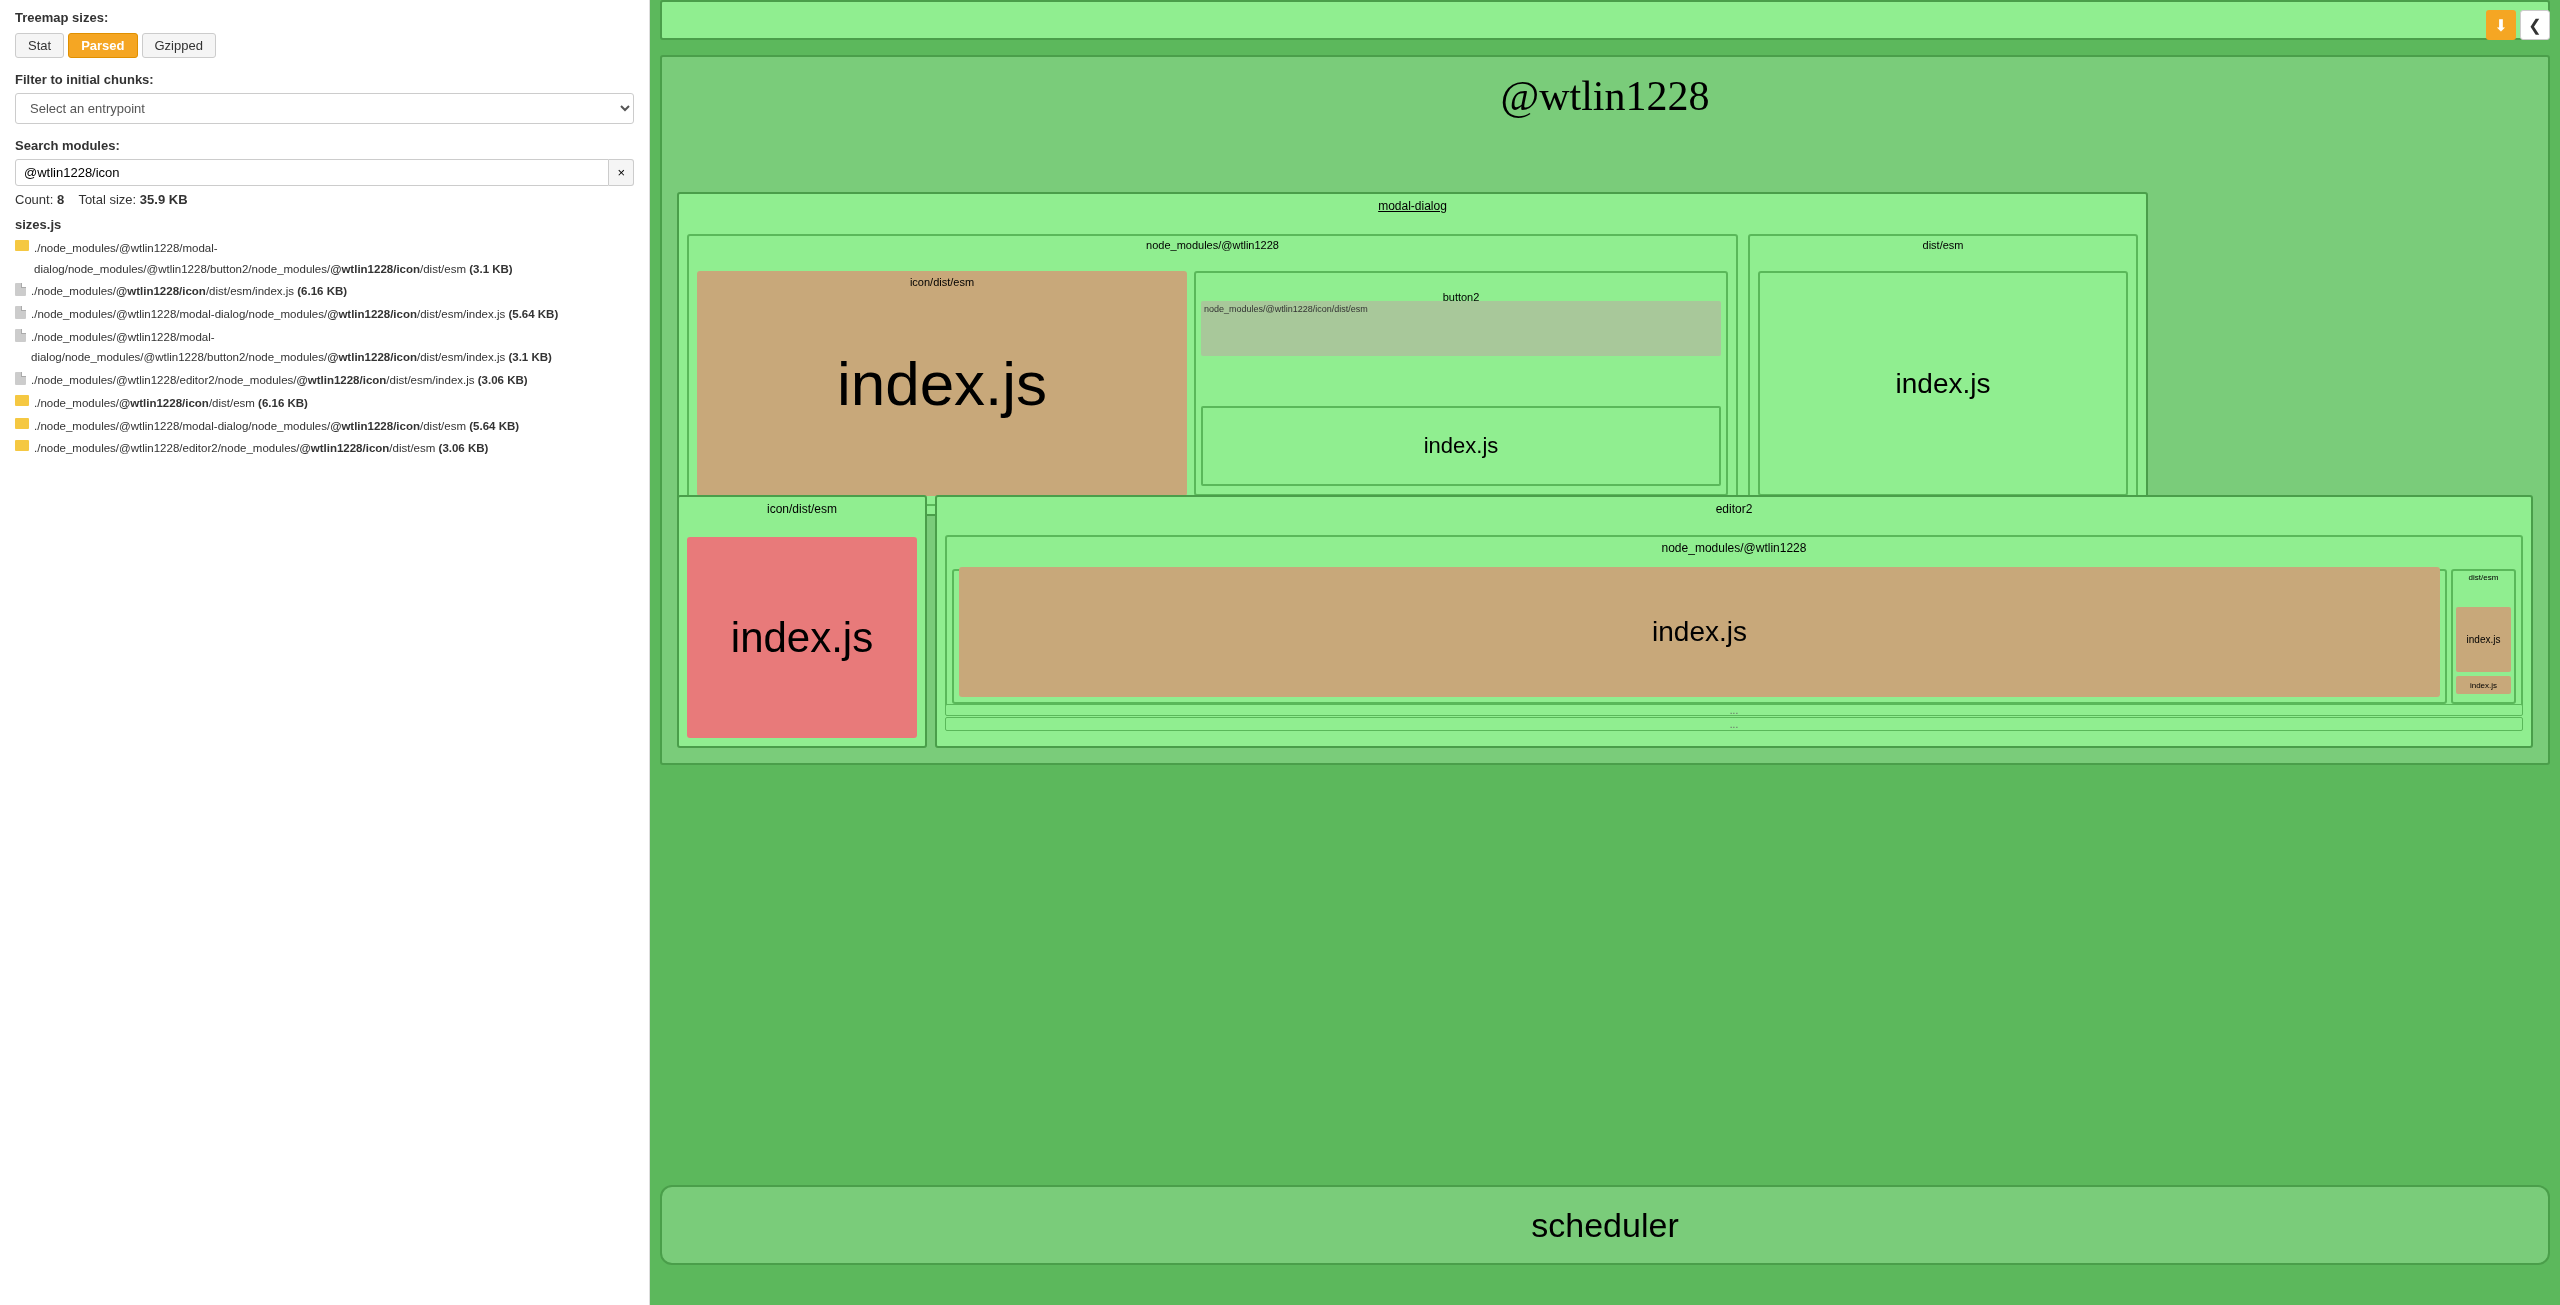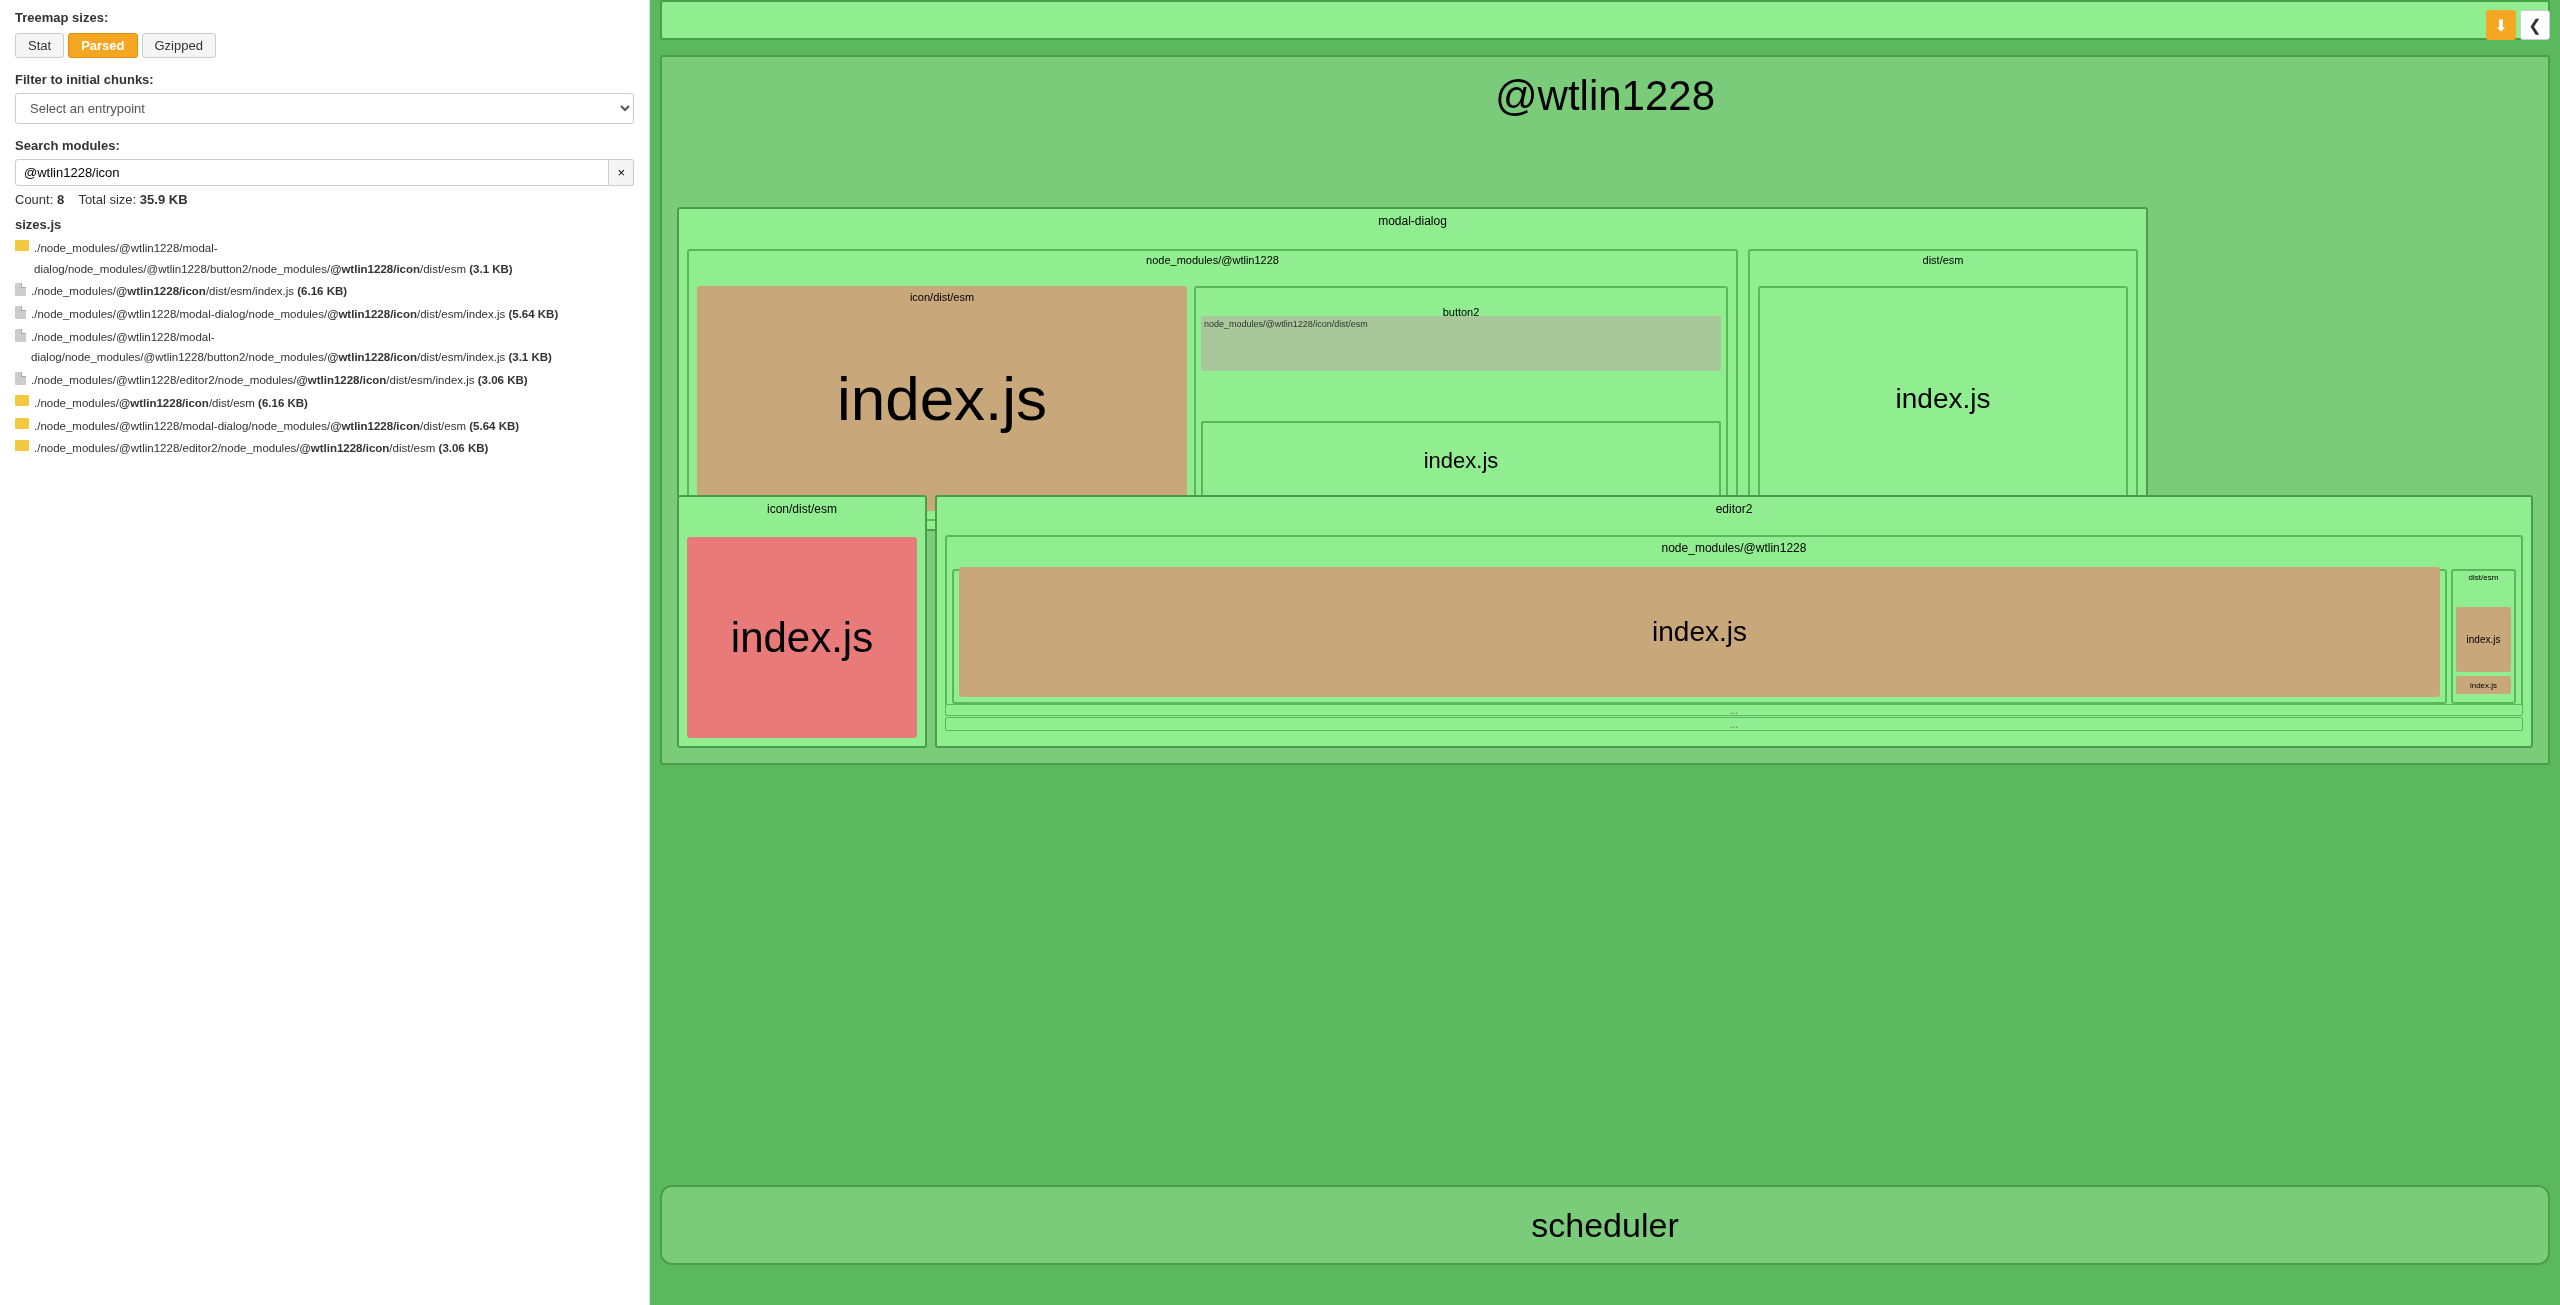--- a/index.html
+++ b/index.html
@@ -233,32 +233,34 @@
       border: 2px solid #4a9e4a;
       border-radius: 3px;
     }
 
     .section-title {
       text-align: center;
       font-size: 42px;
       font-weight: normal;
       padding: 15px 0 10px 0;
       color: #000;
+      font-family: Liberation Serif, serif;
     }
 
     
     .modal-dialog-section {
       position: absolute;
-      top: 150px;
+      top: 135px;
       left: 15px;
       right: 400px;
       height: 324px;
       background: #90ee90;
       border: 2px solid #4a9e4a;
       border-radius: 3px;
+      text-decoration: underline;
     }
 
     
     .scheduler-section {
       position: absolute;
       bottom: 40px;
       left: 10px;
       right: 10px;
       height: 80px;
       background: #7acc7a;

